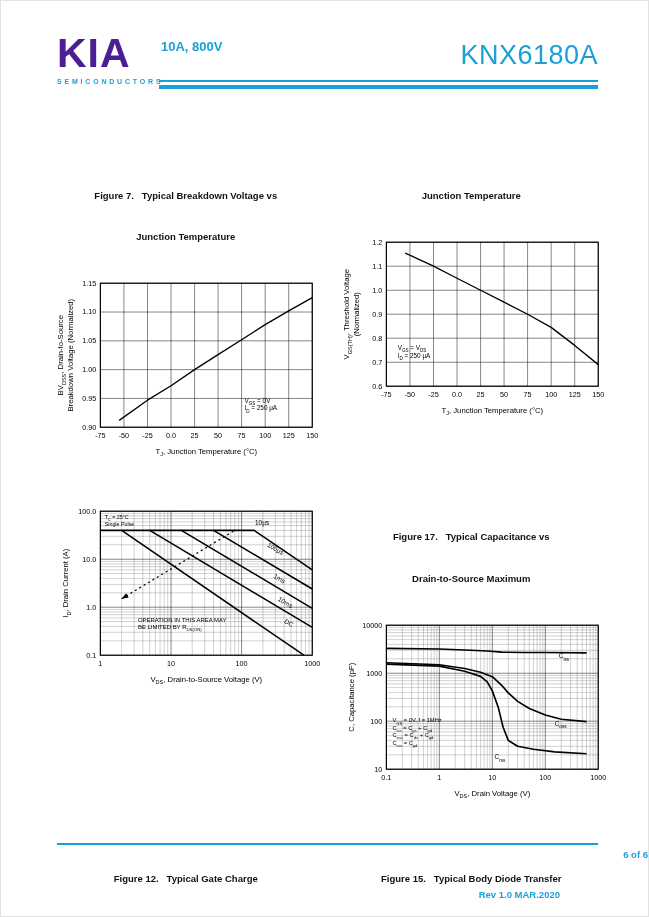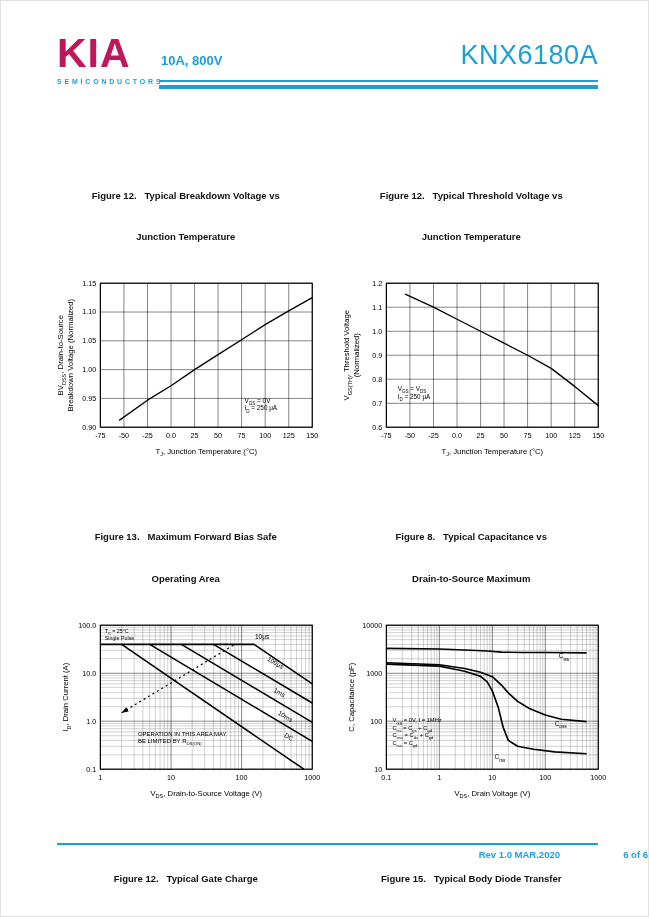--- a/index.html
+++ b/index.html
@@ -5,21 +5,21 @@
   html,body{margin:0;padding:0;background:#ededed;}
   .page{
     position:relative;width:649px;height:917px;margin:0 auto;
     background:#ffffff;border:1px solid #e2e2e2;box-sizing:border-box;
     font-family:"Liberation Sans","DejaVu Sans",sans-serif;overflow:hidden;
   }
   
   .logo{position:absolute;left:56px;top:33px;}
   .logo-text{font-size:41px;font-weight:bold;line-height:0.95;letter-spacing:1px;}
   .logo-sub{font-size:7px;font-weight:bold;letter-spacing:2.8px;margin-top:5px;}
-  .subtitle{position:absolute;left:160px;top:37px;font-weight:bold;font-size:13px;line-height:1.45;margin-top:14px;}
+  .subtitle{position:absolute;left:160px;top:37px;font-weight:bold;font-size:13px;line-height:1.45;}
   .part-number{position:absolute;right:50px;top:39px;font-size:27px;letter-spacing:0.5px;}
   .rule{position:absolute;left:158px;right:50px;}
   .rule-thin{top:79px;height:2px;}
   .rule-thick{top:84px;height:4px;}
   
   .figures{
     position:absolute;top:160px;left:50px;right:42px;
     display:grid;grid-template-columns:1fr 1fr;column-gap:16px;row-gap:22px;
   }
   .figure{display:flex;flex-direction:column;align-items:center;}
@@ -33,34 +33,34 @@
   .footer-rule{position:absolute;left:56px;right:50px;top:842px;height:2px;}
   .footer-page{position:absolute;top:848px;left:0;width:100%;text-align:right;font-size:9.5px;font-weight:bold;}
   .footer-rev{position:absolute;top:848px;right:88px;font-size:9.5px;font-weight:bold;}
 </style>
 </head>
 <body>
 
 <div class="page">
 
   <div class="logo">
-    <div class="logo-text" style="color: #be185d;">KIA</div>
+    <div class="logo-text" style="color: #4c1d95;">KIA</div>
     <div class="logo-sub" style="color: rgb(27, 159, 216);">SEMICONDUCTORS</div>
   </div>
   <div class="subtitle" style="color: rgb(27, 159, 216);">
     <div>10A, 800V</div>
   </div>
   <div class="part-number" style="color: rgb(27, 159, 216);">KNX6180A</div>
   <div class="rule rule-thin" style="background: rgb(27, 159, 216);"></div>
   <div class="rule rule-thick" style="background: rgb(27, 159, 216);"></div>
 
   <div class="figures">
     <div class="figure">
       <div class="fig-title">
-        <div>Figure 12.   Typical Breakdown Voltage vs</div>
+        <div>Figure 7.   Typical Breakdown Voltage vs</div>
         <div>Junction Temperature</div>
       </div>
       <div class="chart">
           <svg viewBox="0 0 262 200" xmlns="http://www.w3.org/2000/svg" style="font-family:'Liberation Sans',sans-serif">
             <line x1="48.0" y1="8.0" x2="48.0" y2="148.0" stroke="#000" stroke-width="0.55" opacity="0.85"></line>
             <line x1="70.9" y1="8.0" x2="70.9" y2="148.0" stroke="#000" stroke-width="0.55" opacity="0.85"></line>
             <line x1="93.8" y1="8.0" x2="93.8" y2="148.0" stroke="#000" stroke-width="0.55" opacity="0.85"></line>
             <line x1="116.7" y1="8.0" x2="116.7" y2="148.0" stroke="#000" stroke-width="0.55" opacity="0.85"></line>
             <line x1="139.6" y1="8.0" x2="139.6" y2="148.0" stroke="#000" stroke-width="0.55" opacity="0.85"></line>
             <line x1="162.4" y1="8.0" x2="162.4" y2="148.0" stroke="#000" stroke-width="0.55" opacity="0.85"></line>
@@ -95,21 +95,20 @@
             <text x="44" y="38.3" font-size="7" text-anchor="end" fill="#000">1.10</text>
             <text x="44" y="10.3" font-size="7" text-anchor="end" fill="#000">1.15</text>
             <text x="151" y="174" font-size="7.5" text-anchor="middle" fill="#000"><tspan>T</tspan><tspan dy="2.2" font-size="72%">J</tspan><tspan dy="-2.2">, Junction Temperature (°C)</tspan></text>
             <text x="12" y="78" font-size="7.5" text-anchor="middle" fill="#000" transform="rotate(-90 12 78)"><tspan>BV</tspan><tspan dy="2.2" font-size="72%">DSS</tspan><tspan dy="-2.2">, Drain-to-Source</tspan></text>
             <text x="21" y="78" font-size="7.5" text-anchor="middle" fill="#000" transform="rotate(-90 21 78)"><tspan>Breakdown Voltage (Normalized)</tspan></text>
           </svg>
         </div>
     </div>
     <div class="figure">
       <div class="fig-title">
-        <div>Figure 12.   Typical Threshold Voltage vs</div>
         <div>Junction Temperature</div>
       </div>
       <div class="chart">
           <svg viewBox="0 0 262 200" xmlns="http://www.w3.org/2000/svg" style="font-family:'Liberation Sans',sans-serif">
             <line x1="48.0" y1="8.0" x2="48.0" y2="148.0" stroke="#000" stroke-width="0.55" opacity="0.85"></line>
             <line x1="70.9" y1="8.0" x2="70.9" y2="148.0" stroke="#000" stroke-width="0.55" opacity="0.85"></line>
             <line x1="93.8" y1="8.0" x2="93.8" y2="148.0" stroke="#000" stroke-width="0.55" opacity="0.85"></line>
             <line x1="116.7" y1="8.0" x2="116.7" y2="148.0" stroke="#000" stroke-width="0.55" opacity="0.85"></line>
             <line x1="139.6" y1="8.0" x2="139.6" y2="148.0" stroke="#000" stroke-width="0.55" opacity="0.85"></line>
             <line x1="162.4" y1="8.0" x2="162.4" y2="148.0" stroke="#000" stroke-width="0.55" opacity="0.85"></line>
@@ -145,24 +144,20 @@
             <text x="44" y="57.0" font-size="7" text-anchor="end" fill="#000">1.0</text>
             <text x="44" y="33.6" font-size="7" text-anchor="end" fill="#000">1.1</text>
             <text x="44" y="10.3" font-size="7" text-anchor="end" fill="#000">1.2</text>
             <text x="151" y="174" font-size="7.5" text-anchor="middle" fill="#000"><tspan>T</tspan><tspan dy="2.2" font-size="72%">J</tspan><tspan dy="-2.2">, Junction Temperature (°C)</tspan></text>
             <text x="12" y="78" font-size="7.5" text-anchor="middle" fill="#000" transform="rotate(-90 12 78)"><tspan>V</tspan><tspan dy="2.2" font-size="72%">GS(TH)</tspan><tspan dy="-2.2">, Threshold Voltage</tspan></text>
             <text x="21" y="78" font-size="7.5" text-anchor="middle" fill="#000" transform="rotate(-90 21 78)"><tspan>(Normalized)</tspan></text>
           </svg>
         </div>
     </div>
     <div class="figure">
-      <div class="fig-title">
-        <div>Figure 13.   Maximum Forward Bias Safe</div>
-        <div>Operating Area</div>
-      </div>
       <div class="chart">
           <svg viewBox="0 0 262 200" xmlns="http://www.w3.org/2000/svg" style="font-family:'Liberation Sans',sans-serif">
             <line x1="48.0" y1="8.0" x2="48.0" y2="148.0" stroke="#000" stroke-width="0.55" opacity="0.85"></line>
             <line x1="68.7" y1="8.0" x2="68.7" y2="148.0" stroke="#000" stroke-width="0.4" opacity="0.45"></line>
             <line x1="80.8" y1="8.0" x2="80.8" y2="148.0" stroke="#000" stroke-width="0.4" opacity="0.45"></line>
             <line x1="89.3" y1="8.0" x2="89.3" y2="148.0" stroke="#000" stroke-width="0.4" opacity="0.45"></line>
             <line x1="96.0" y1="8.0" x2="96.0" y2="148.0" stroke="#000" stroke-width="0.4" opacity="0.45"></line>
             <line x1="101.4" y1="8.0" x2="101.4" y2="148.0" stroke="#000" stroke-width="0.4" opacity="0.45"></line>
             <line x1="106.0" y1="8.0" x2="106.0" y2="148.0" stroke="#000" stroke-width="0.4" opacity="0.45"></line>
             <line x1="110.0" y1="8.0" x2="110.0" y2="148.0" stroke="#000" stroke-width="0.4" opacity="0.45"></line>
@@ -239,21 +234,21 @@
             <text x="44" y="57.0" font-size="7" text-anchor="end" fill="#000">10.0</text>
             <text x="44" y="103.6" font-size="7" text-anchor="end" fill="#000">1.0</text>
             <text x="44" y="150.3" font-size="7" text-anchor="end" fill="#000">0.1</text>
             <text x="151" y="174" font-size="7.5" text-anchor="middle" fill="#000"><tspan>V</tspan><tspan dy="2.2" font-size="72%">DS</tspan><tspan dy="-2.2">, Drain-to-Source Voltage (V)</tspan></text>
             <text x="17" y="78" font-size="7.5" text-anchor="middle" fill="#000" transform="rotate(-90 17 78)"><tspan>I</tspan><tspan dy="2.2" font-size="72%">D</tspan><tspan dy="-2.2">, Drain Current (A)</tspan></text>
           </svg>
         </div>
     </div>
     <div class="figure">
       <div class="fig-title">
-        <div>Figure 8.   Typical Capacitance vs</div>
+        <div>Figure 17.   Typical Capacitance vs</div>
         <div>Drain-to-Source Maximum</div>
       </div>
       <div class="chart">
           <svg viewBox="0 0 262 200" xmlns="http://www.w3.org/2000/svg" style="font-family:'Liberation Sans',sans-serif">
             <line x1="48.0" y1="8.0" x2="48.0" y2="148.0" stroke="#000" stroke-width="0.55" opacity="0.85"></line>
             <line x1="63.5" y1="8.0" x2="63.5" y2="148.0" stroke="#000" stroke-width="0.4" opacity="0.45"></line>
             <line x1="72.6" y1="8.0" x2="72.6" y2="148.0" stroke="#000" stroke-width="0.4" opacity="0.45"></line>
             <line x1="79.0" y1="8.0" x2="79.0" y2="148.0" stroke="#000" stroke-width="0.4" opacity="0.45"></line>
             <line x1="84.0" y1="8.0" x2="84.0" y2="148.0" stroke="#000" stroke-width="0.4" opacity="0.45"></line>
             <line x1="88.1" y1="8.0" x2="88.1" y2="148.0" stroke="#000" stroke-width="0.4" opacity="0.45"></line>
@@ -352,15 +347,15 @@
       <div class="fig-title">
         <div>Figure 15.   Typical Body Diode Transfer</div>
         <div>Characteristics</div>
       </div>
 
     </div>
   </div>
 
   <div class="footer-rule" style="background: rgb(27, 159, 216);"></div>
   <div class="footer-page" style="color: rgb(27, 159, 216);">6 of 6</div>
-  <div class="footer-rev" style="color: rgb(27, 159, 216);">Rev 1.0 MAR.2020</div>
+  <div class="footer-rev" style="color: rgb(27, 159, 216); margin-top: 40px;">Rev 1.0 MAR.2020</div>
 
 </div>
 
 </body></html>

